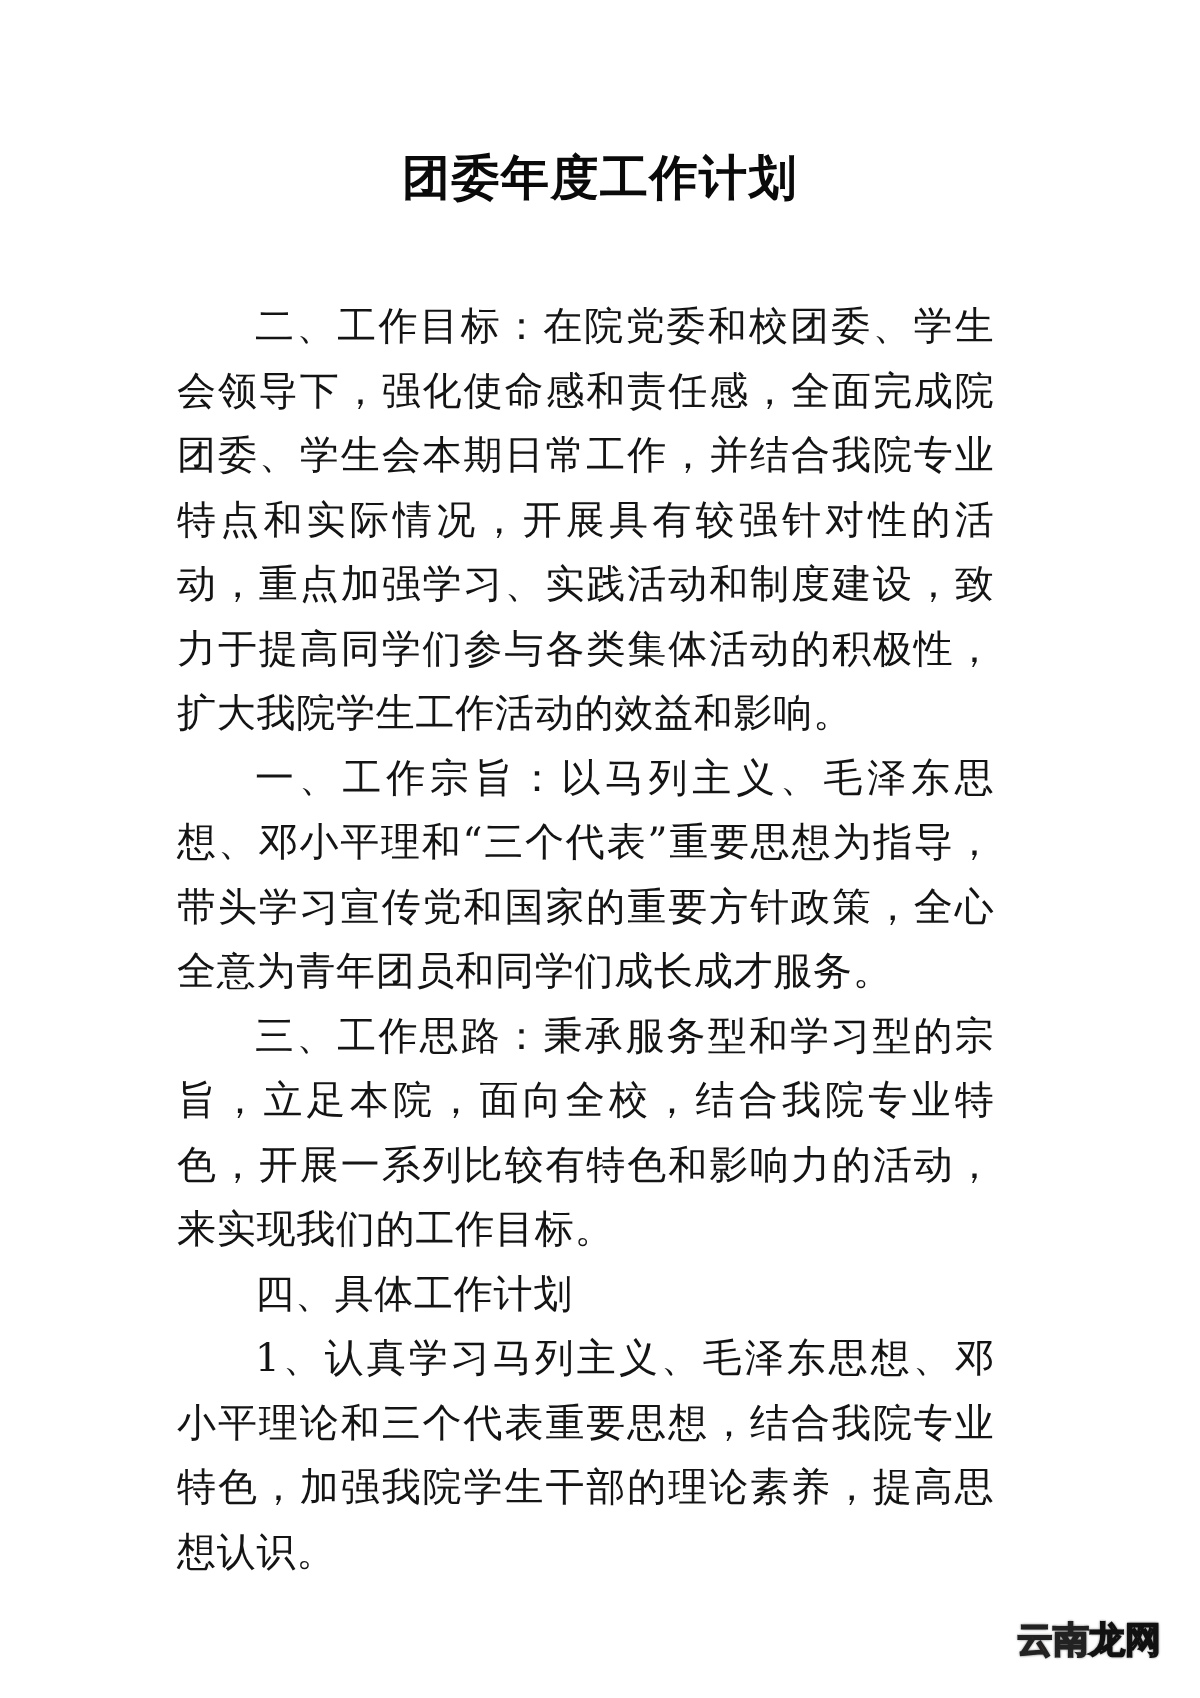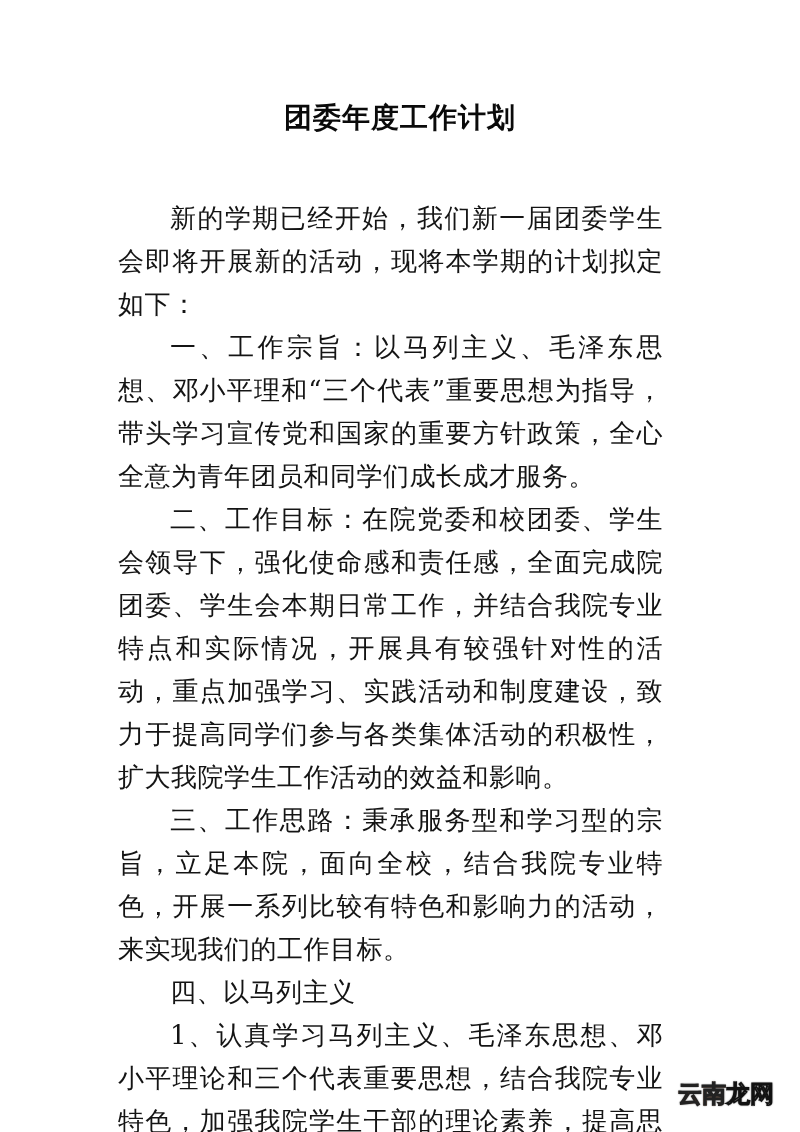--- a/index.html
+++ b/index.html
@@ -21,21 +21,21 @@
       width: 800px; height: 1132px;
       background: #ffffff;
     }
     .title {
       position: absolute;
       left: 0;
       top: 96px;
       width: 800px;
       text-align: center;
       font-family: "DejaVu Sans", "Liberation Sans", sans-serif;
-      font-size: 28px;
+      font-size: 32px;
       font-weight: bold;
       letter-spacing: 1px;
       line-height: 44px;
       color: #0a0a0a;
     }
     .body {
       position: absolute;
       left: 118px;
       top: 197px;
       width: 545px;
@@ -75,25 +75,24 @@
     }
   </style>
 </head>
 <body>
 
 <div class="page">
 
   <div class="title">团委年度工作计划</div>
 
   <div class="body">
-    <p class="para">新的学期已经开始，我们新一届团委学生会即将开展新的活动，现将本学期的计划拟定如下：</p>
+    <p class="para">二、工作目标：在院党委和校团委、学生会领导下，强化使命感和责任感，全面完成院团委、学生会本期日常工作，并结合我院专业特点和实际情况，开展具有较强针对性的活动，重点加强学习、实践活动和制度建设，致力于提高同学们参与各类集体活动的积极性，扩大我院学生工作活动的效益和影响。</p>
     <p class="para">一、工作宗旨：以马列主义、毛泽东思想、邓小平理和“三个代表”重要思想为指导，带头学习宣传党和国家的重要方针政策，全心全意为青年团员和同学们成长成才服务。</p>
-    <p class="para">二、工作目标：在院党委和校团委、学生会领导下，强化使命感和责任感，全面完成院团委、学生会本期日常工作，并结合我院专业特点和实际情况，开展具有较强针对性的活动，重点加强学习、实践活动和制度建设，致力于提高同学们参与各类集体活动的积极性，扩大我院学生工作活动的效益和影响。</p>
     <p class="para">三、工作思路：秉承服务型和学习型的宗旨，立足本院，面向全校，结合我院专业特色，开展一系列比较有特色和影响力的活动，来实现我们的工作目标。</p>
-    <p class="para">四、以马列主义</p>
+    <p class="para">四、具体工作计划</p>
     <p class="para">1、认真学习马列主义、毛泽东思想、邓小平理论和三个代表重要思想，结合我院专业特色，加强我院学生干部的理论素养，提高思想认识。</p>
   </div>
 
   <div class="watermark">
     <span class="wm-a">云南</span><span class="wm-b">龙网</span>
   </div>
 
 </div>
 
 </body></html>

